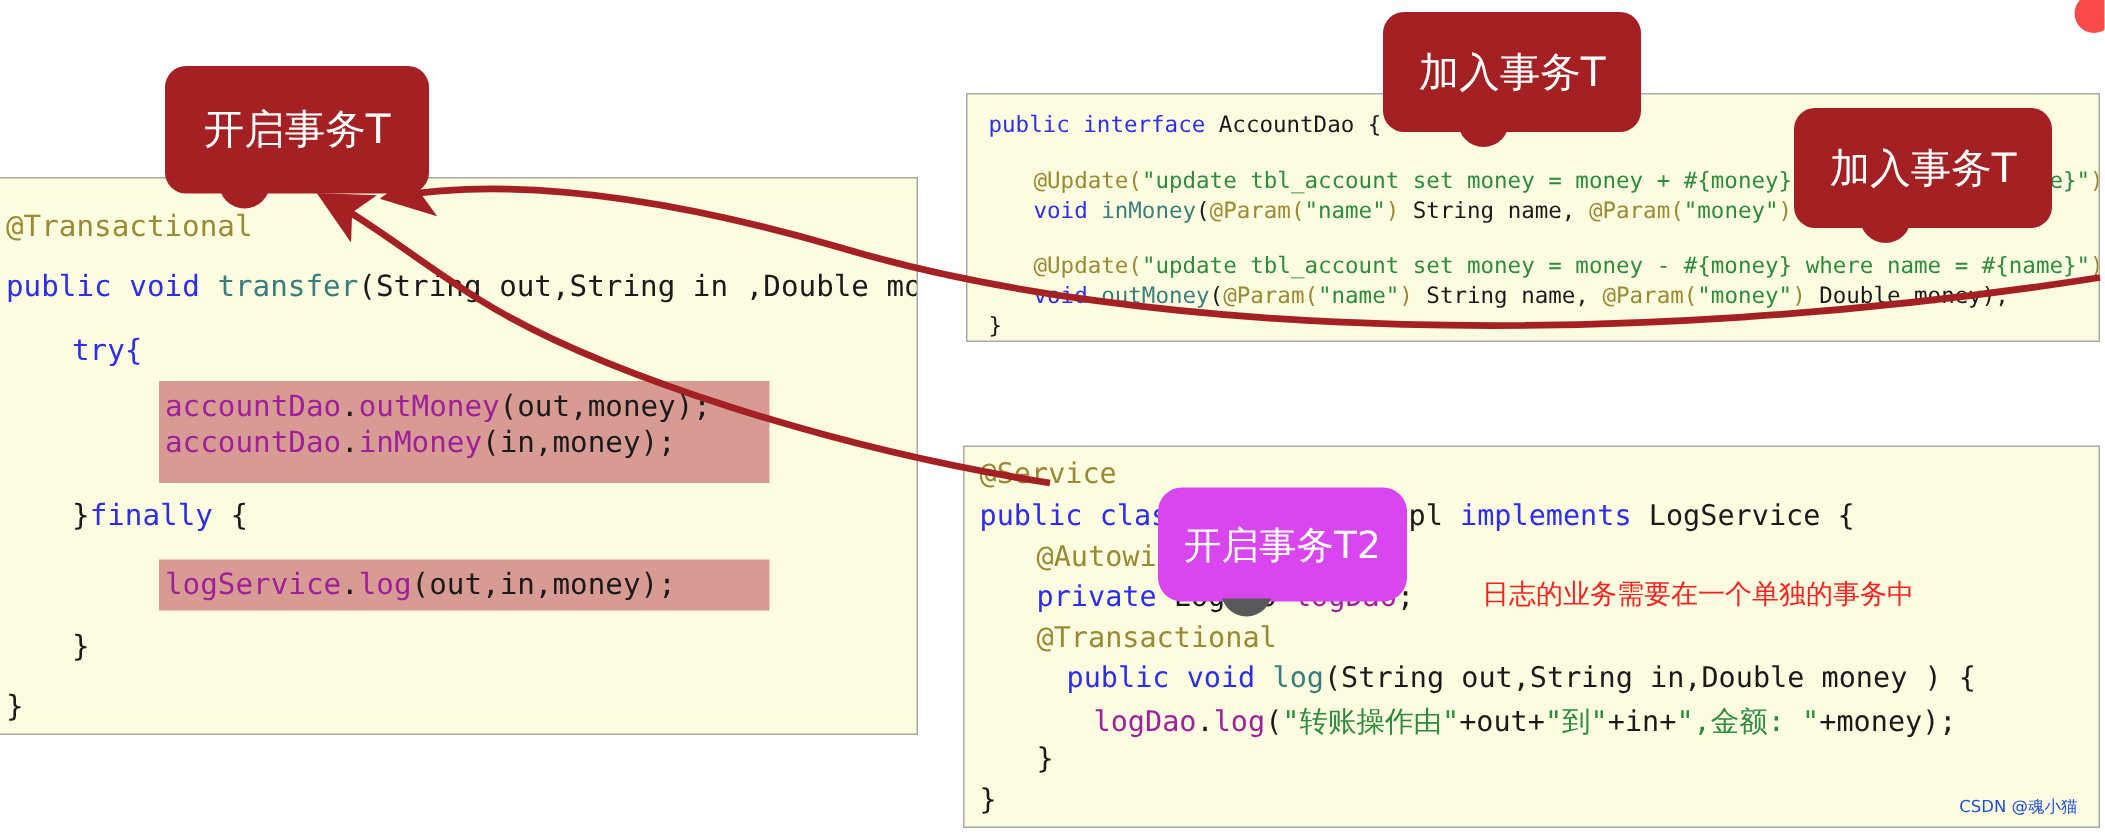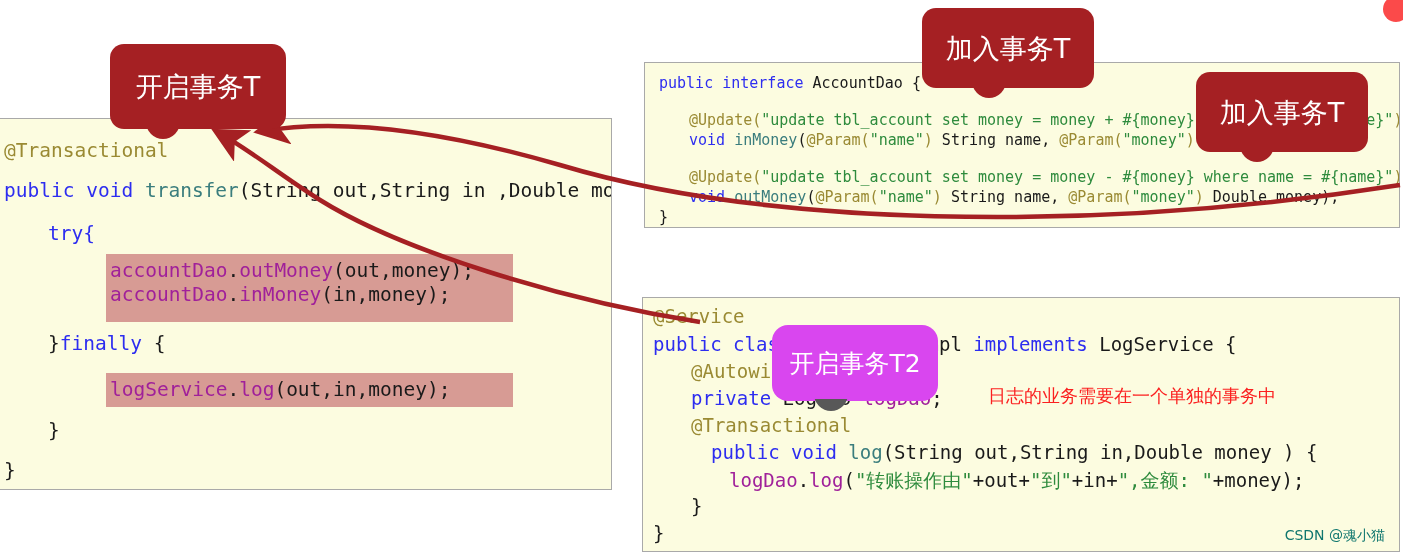--- a/index.html
+++ b/index.html
@@ -130,23 +130,23 @@
     font-size: 18px;
     white-space: nowrap;
     z-index: 20;
   }
 
   
   .watermark {
     position: absolute;
     right: 14px;
     bottom: 6px;
-    color: #0f766e;
+    color: #1d4ed8;
     font-family: "DejaVu Sans", sans-serif;
-    font-size: 14px;
+    font-size: 11px;
     z-index: 30;
     white-space: nowrap;
   }
 
   
   .arrows {
     position: absolute;
     left: 0; top: 0;
     width: 1403px;
     height: 560px;

